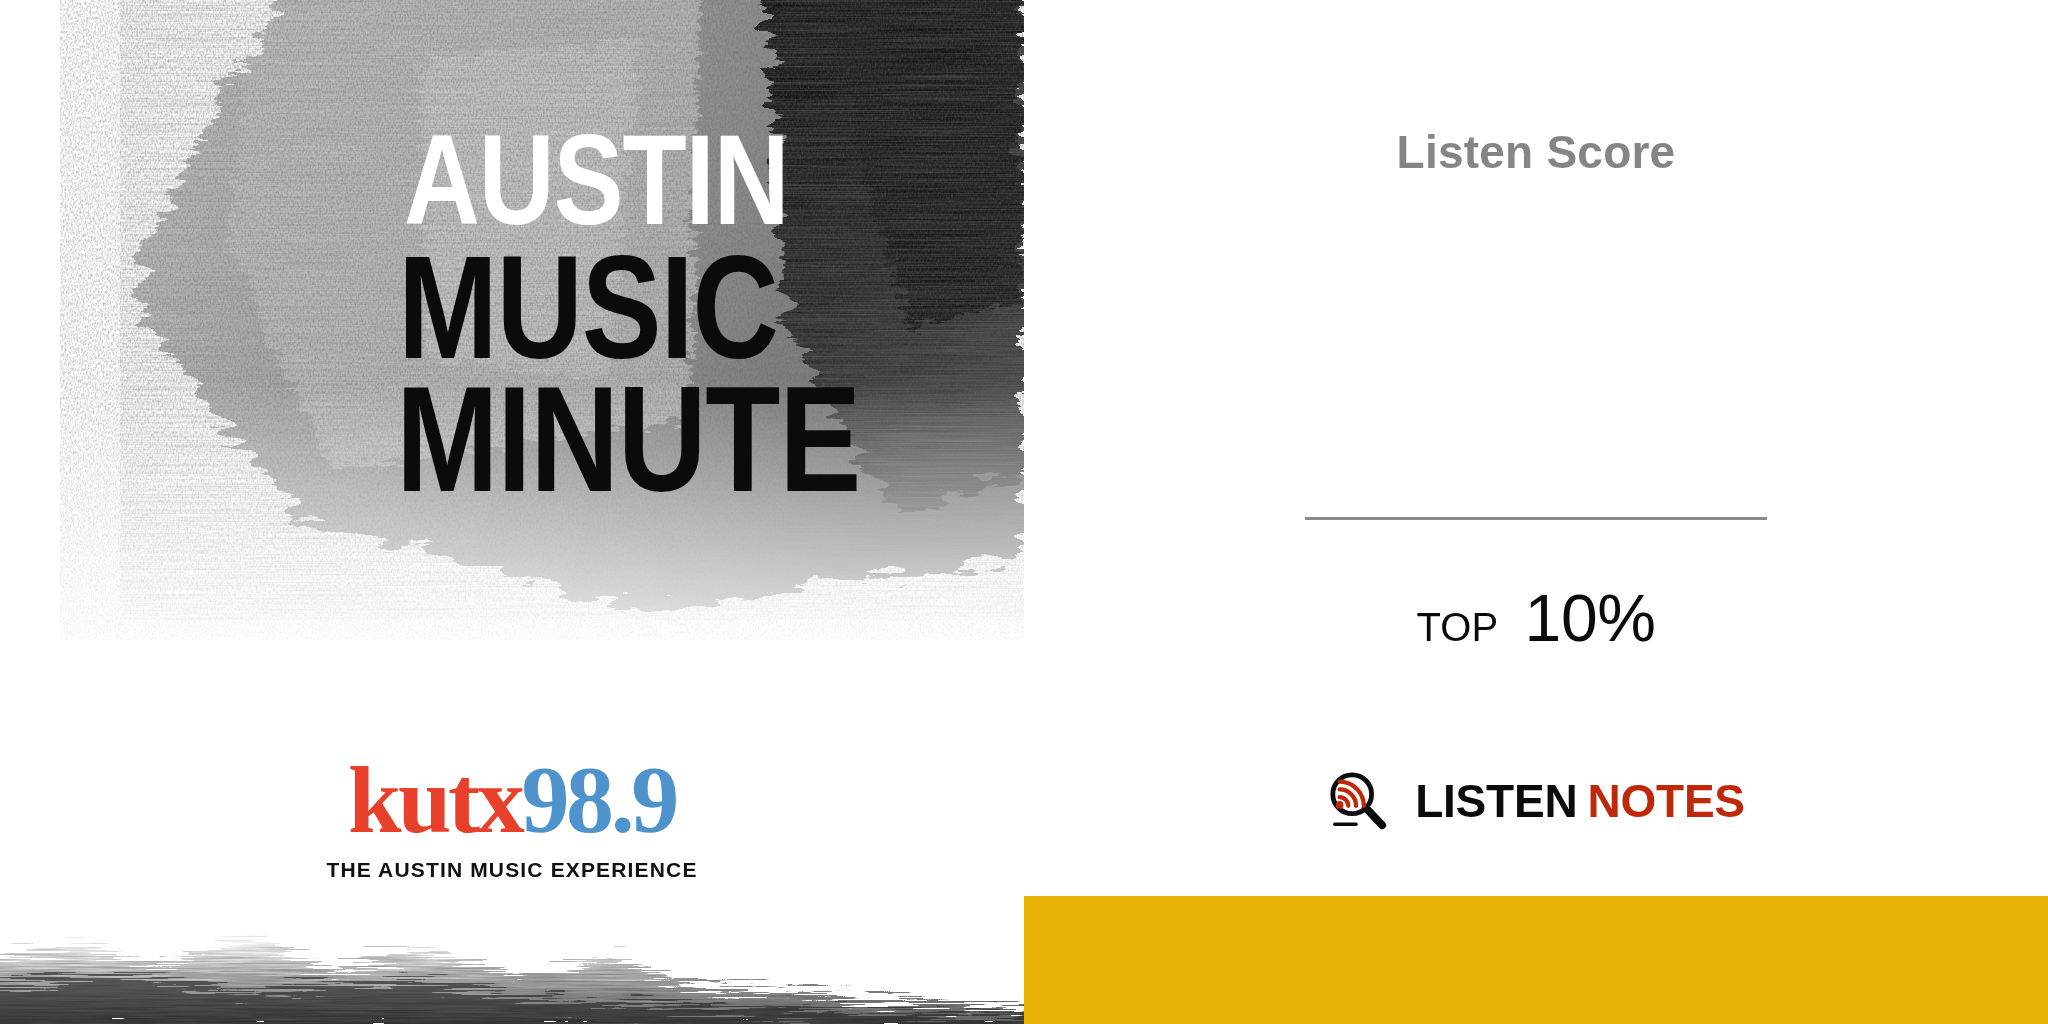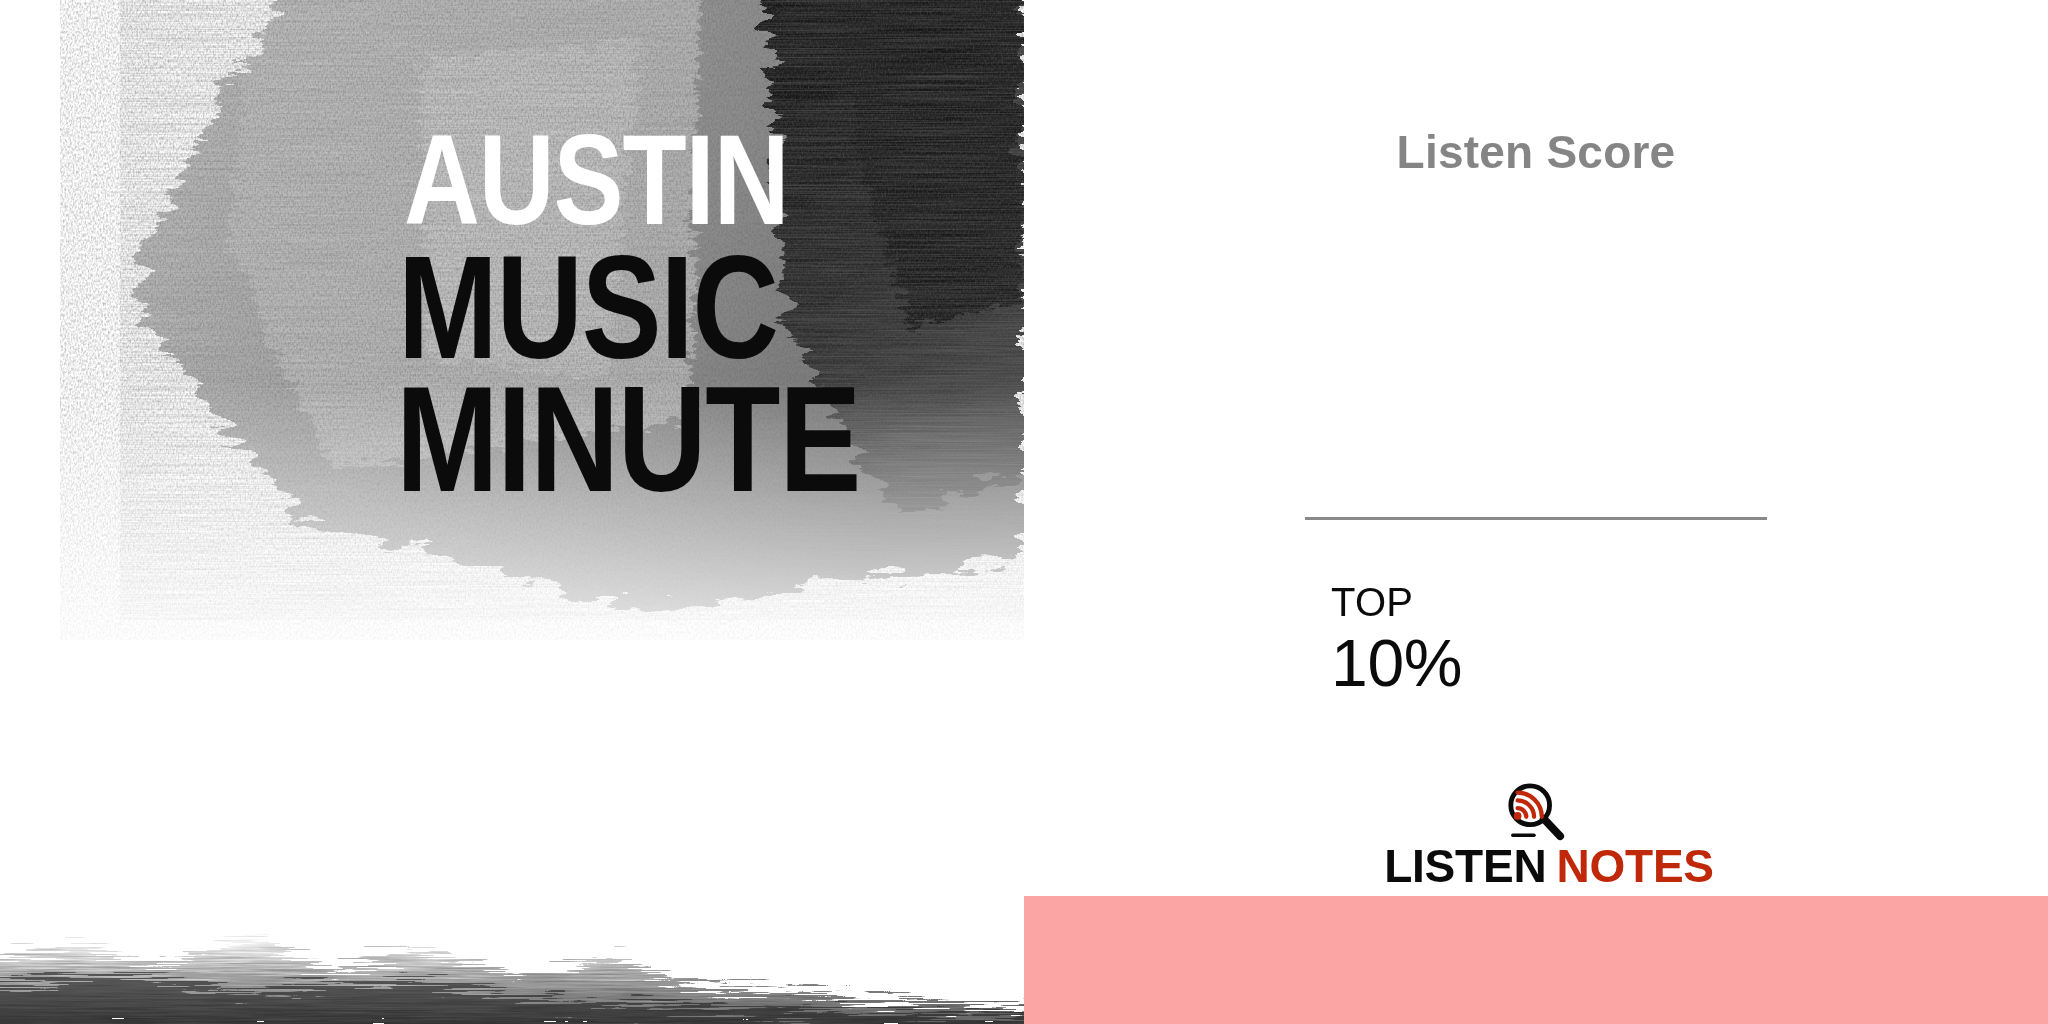--- a/index.html
+++ b/index.html
@@ -10,21 +10,21 @@
   body {
     width: 2048px;
     height: 1024px;
     font-family: "Liberation Sans", sans-serif;
     overflow: hidden;
   }
   .page {
     position: relative;
     width: 2048px;
     height: 1024px;
-    background: #fca5a5;
+    background: #eab308;
     display: flex;
     flex-direction: row;
   }
 
   
   .cover-art {
     position: relative;
     width: 1024px;
     height: 1024px;
     background: #ffffff;
@@ -179,21 +179,21 @@
     height: 3px;
     background: #8a8a8a;
     border: 0;
   }
   .score-rank {
     position: absolute;
     left: 0;
     top: 580px;
     width: 462px;
     display: flex;
-    flex-direction: column;
+    flex-direction: row;
     align-items: baseline;
     justify-content: center;
   }
   .rank-top-label {
     font-family: "Liberation Sans", sans-serif;
     font-size: 40px;
     font-weight: 400;
     color: #0b0b0b;
     letter-spacing: 0.005em;
   }
@@ -206,24 +206,23 @@
     letter-spacing: -0.005em;
   }
 
   
   .ln-brand {
     position: absolute;
     left: 0;
     top: 770px;
     width: 462px;
     display: flex;
-    flex-direction: column;
+    flex-direction: row;
     align-items: center;
     justify-content: center;
-    margin-top: 11px;
   }
   .ln-icon {
     width: 62px;
     height: 62px;
     flex: 0 0 62px;
     display: block;
   }
   .ln-wordmark {
     margin-left: 26px;
     font-family: "Liberation Sans", sans-serif;
@@ -340,20 +339,24 @@
         </g>
       </svg>
     </div>
 
     <div class="cover-titles">
       <div class="cover-line cover-line-1">AUSTIN</div>
       <div class="cover-line cover-line-2">MUSIC</div>
       <div class="cover-line cover-line-3">MINUTE</div>
     </div>
 
+    <div class="kutx-logo">
+      <span class="kutx-wordmark"><span class="kutx-call">kutx</span><span class="kutx-freq">98.9</span></span>
+      <span class="kutx-tagline">THE AUSTIN MUSIC EXPERIENCE</span>
+    </div>
   </div>
 
   <div class="score-panel">
     <div class="score-inner">
 
       <div class="score-title">Listen Score</div>
 
 
       <hr class="score-divider">
 

